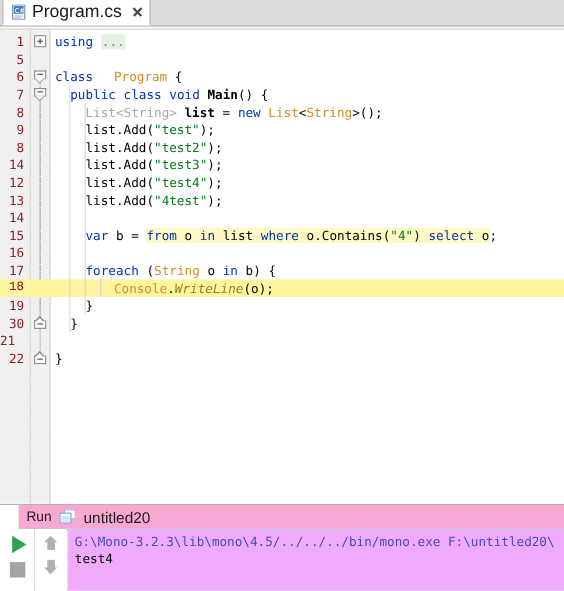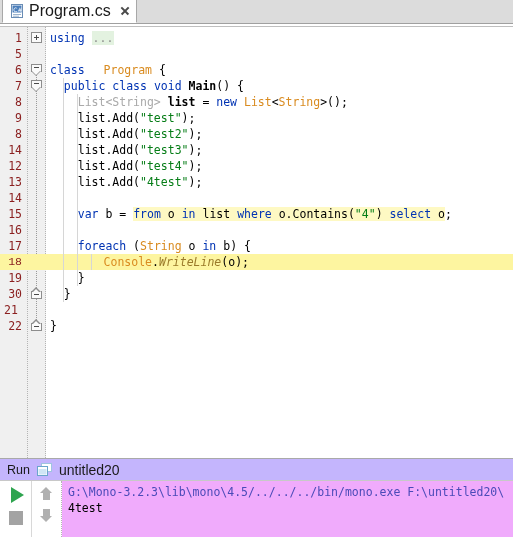--- a/index.html
+++ b/index.html
@@ -288,28 +288,29 @@
     flex: 0 0 auto;
     border-top: 1px solid #a9a9a9;
     background: #ffffff;
     display: flex;
     flex-direction: column;
     height: 79px;
     box-sizing: border-box;
   }
   .run-header {
     height: 22px;
-    background: #c4b5fd;
+    background: #f9a8d4;
     border-bottom: 1px solid #c8c8c8;
     display: flex;
     align-items: center;
     padding-left: 7px;
     gap: 7px;
     box-sizing: border-box;
     flex: 0 0 auto;
+    margin-left: 17px;
   }
   .run-title {
     font-size: 12.5px;
     color: #1a1a1a;
     font-family: "Liberation Sans", sans-serif;
   }
   .run-tabicon {
     width: 15px;
     height: 13px;
     position: relative;
@@ -524,21 +525,21 @@
         <div class="iguide" style="position: absolute; top: 227px; left: 63.34px;"></div>
         <div class="iguide" style="position: absolute; top: 227px; left: 77.18px;"></div>
         <div class="iguide" style="position: absolute; top: 227px; left: 91.02px;"></div>
         <div class="lnum" style="position: absolute; top: 243px; left: 0px; width: 22px; text-align: right;"><span>19</span></div>
         <div class="codeline" style="position: absolute; top: 243px; left: 47px; right: 0px;">    <span class="punct">}</span></div>
         <div class="iguide" style="position: absolute; top: 243px; left: 63.34px;"></div>
         <div class="iguide" style="position: absolute; top: 243px; left: 77.18px;"></div>
         <div class="lnum" style="position: absolute; top: 259px; left: 0px; width: 22px; text-align: right;"><span>30</span></div>
         <div class="codeline" style="position: absolute; top: 259px; left: 47px; right: 0px;">  <span class="punct">}</span></div>
         <div class="iguide" style="position: absolute; top: 259px; left: 63.34px;"></div>
-        <div class="lnum" style="position: absolute; top: 275px; left: 0px; width: 22px; text-align: center;"><span>21</span></div>
+        <div class="lnum" style="position: absolute; top: 275px; left: 0px; width: 22px; text-align: left;"><span>21</span></div>
         <div class="codeline" style="position: absolute; top: 275px; left: 47px; right: 0px;"></div>
         <div class="lnum" style="position: absolute; top: 291px; left: 0px; width: 22px; text-align: right;"><span>22</span></div>
         <div class="codeline" style="position: absolute; top: 291px; left: 47px; right: 0px;"><span class="punct">}</span></div>
       </div>
   </div>
 
   <div class="run-panel">
     <div class="run-header">
       <span class="run-title">Run</span>
       <span class="run-tabicon">
@@ -554,18 +555,18 @@
       <div class="run-toolbar">
         <span class="btn-play"></span>
         <span class="btn-stop"></span>
       </div>
       <div class="run-toolbar2">
         <span class="arrow-btn arrow-up"></span>
         <span class="arrow-btn arrow-down"></span>
       </div>
       <div class="console" id="console-output">
           <div class="console-line cmd">G:\Mono-3.2.3\lib\mono\4.5/../../../bin/mono.exe F:\untitled20\</div>
-          <div class="console-line">4test</div>
+          <div class="console-line">test4</div>
         </div>
     </div>
   </div>
 
 </div>
 
 </body></html>

